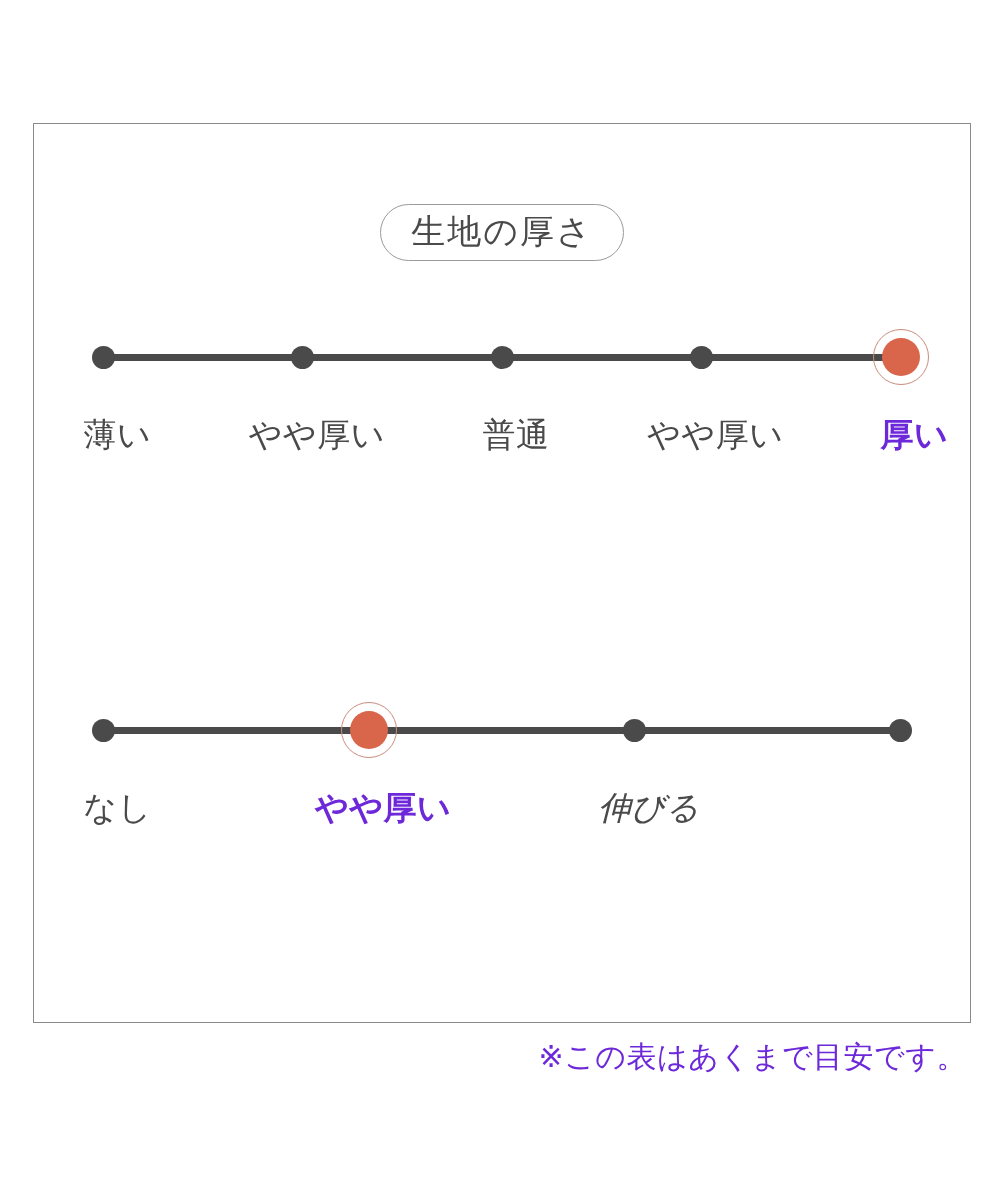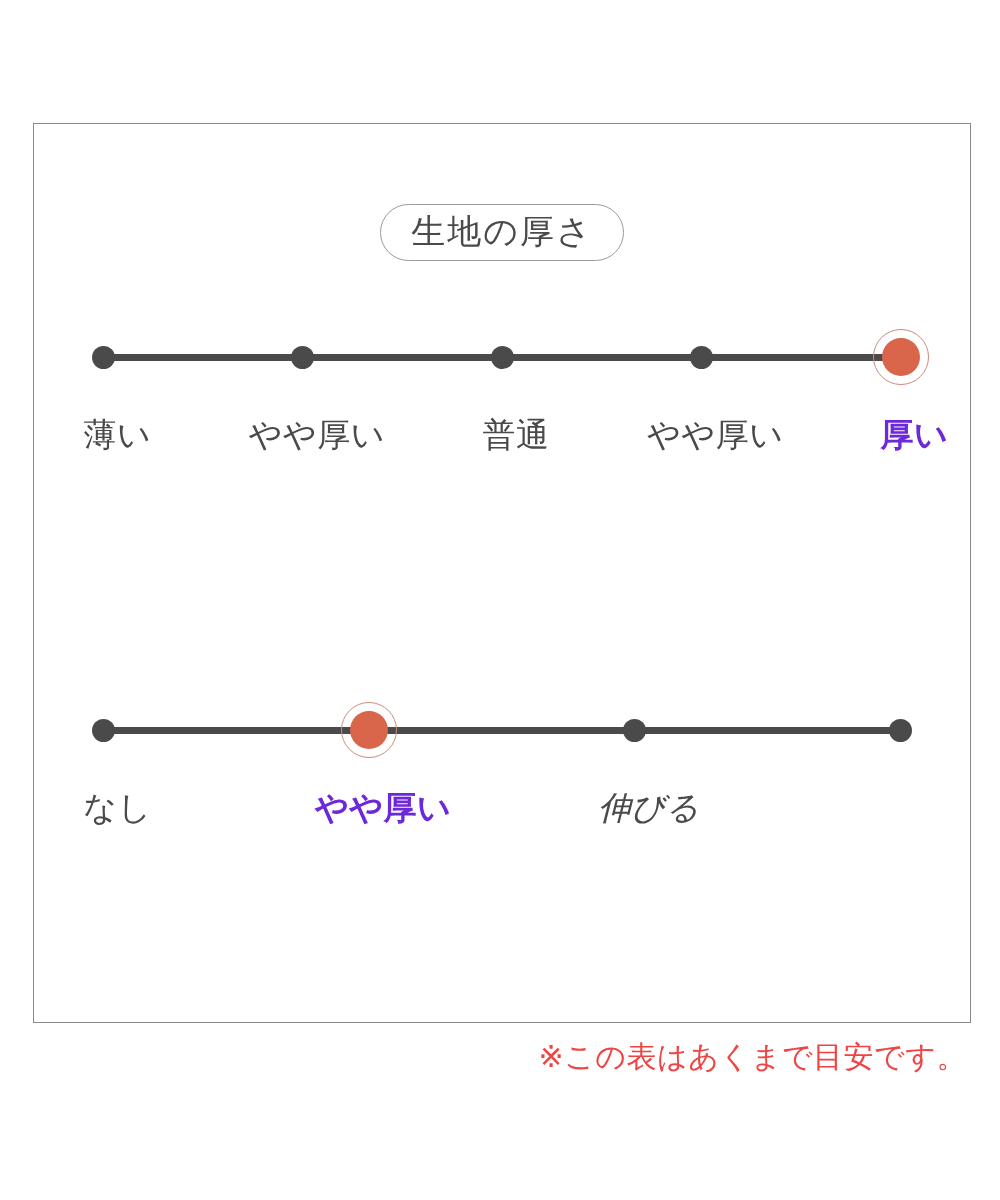--- a/index.html
+++ b/index.html
@@ -133,21 +133,21 @@
     font-weight: bold;
     color: #6d28d9;
   }
 
   
   .footnote {
     position: absolute;
     right: 33px;
     top: 1037px;
     font-size: 30px;
-    color: #ef4444;
+    color: #6d28d9;
     letter-spacing: 0.5px;
     white-space: nowrap;
   }
 </style>
 </head>
 <body>
 
 <div class="panel">
 
   <div class="section section-thickness">

